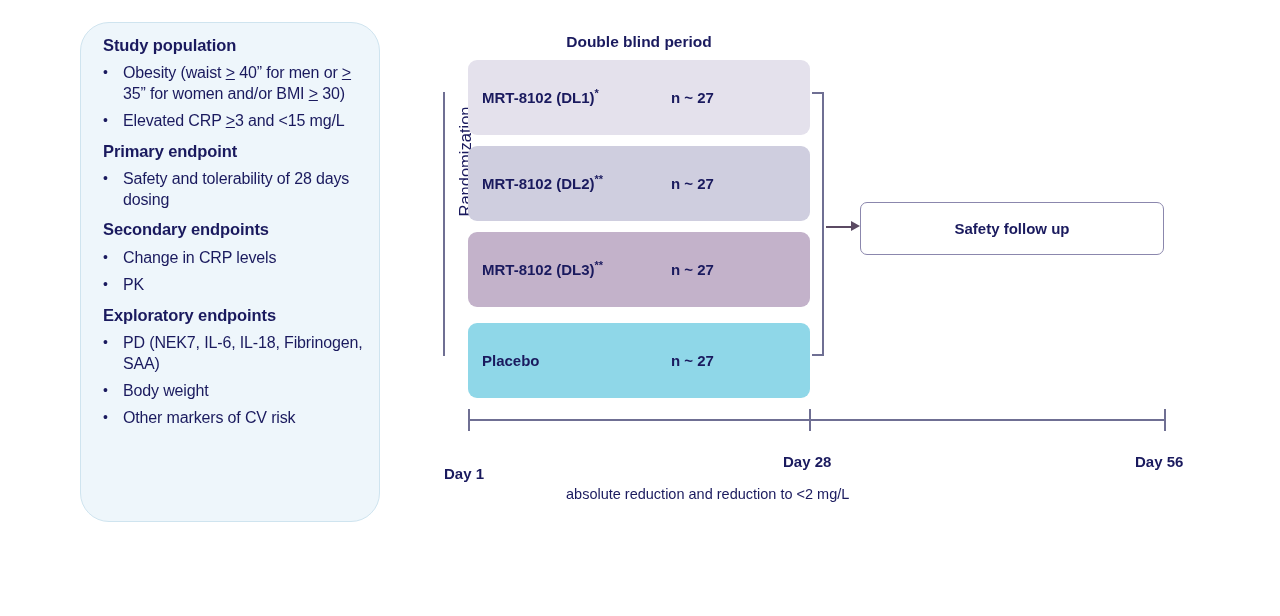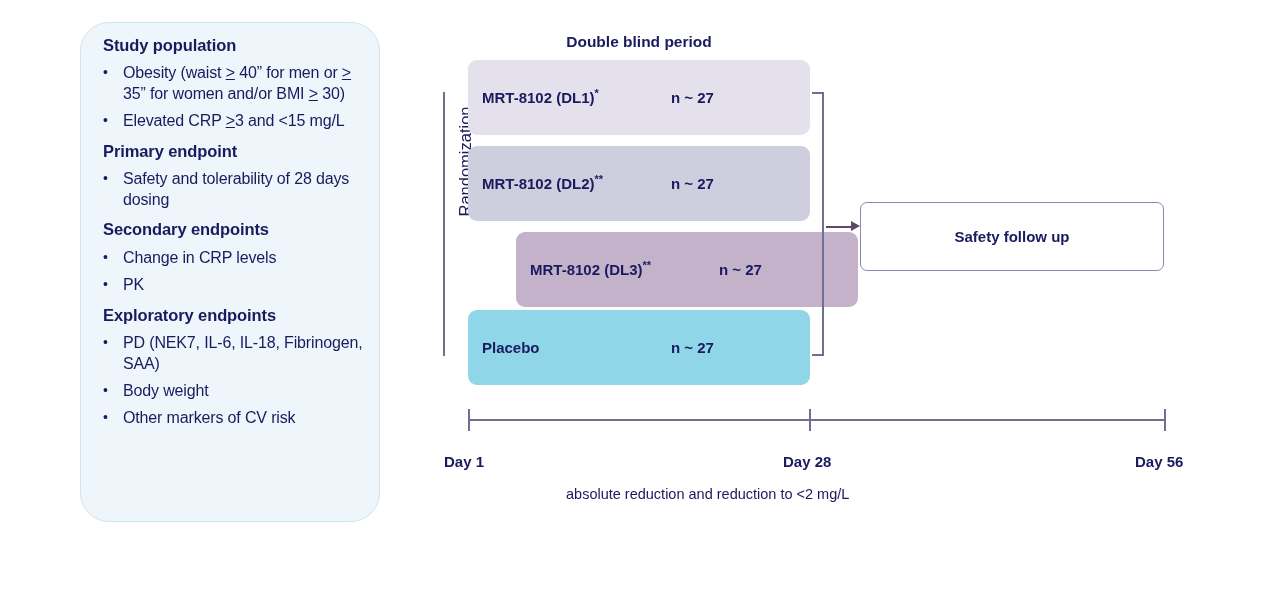--- a/index.html
+++ b/index.html
@@ -109,21 +109,21 @@
   }
   .sup {
     font-size: 11px;
     vertical-align: super;
     line-height: 0;
   }
 
   #arm-0 { top: 60px;  background: #e4e1ec; }
   #arm-1 { top: 146px; background: #cfcedf; }
   #arm-2 { top: 232px; background: #c3b2ca; }
-  #arm-3 { top: 310px; background: #8fd7e8; }
+  #arm-3 { top: 323px; background: #8fd7e8; }
 
   
   #rand-line {
     position: absolute;
     left: 443px;
     top: 92px;
     width: 2px;
     height: 264px;
     background: #6f6f93;
   }
@@ -170,21 +170,21 @@
     border-top: 5.5px solid transparent;
     border-bottom: 5.5px solid transparent;
     border-left: 9px solid #5b4a63;
   }
 
   #safety-box {
     position: absolute;
     left: 860px;
     top: 202px;
     width: 304px;
-    height: 69px;
+    height: 53px;
     border: 1.5px solid #8b87ad;
     border-radius: 7px;
     background: #ffffff;
     display: flex;
     align-items: center;
     justify-content: center;
   }
   #safety-label {
     font-size: 15px;
     font-weight: bold;
@@ -212,21 +212,21 @@
   #tick-2 { left: 1164px; }
 
   .tl-lab {
     position: absolute;
     top: 453px;
     font-size: 15px;
     font-weight: bold;
     color: #1a1a5e;
     white-space: nowrap;
   }
-  #lab-0 { left: 444px; }
+  #lab-0 { left: 444px; margin-top: 12px; }
   #lab-1 { left: 783px; }
   #lab-2 { left: 1135px; }
 
   
   #crp-block {
     position: absolute;
     left: 566px;
     top: 484px;
     font-size: 14.5px;
     color: #1a1a5e;
@@ -300,21 +300,21 @@
 
   <div id="arms-container">
       <div class="arm-box" id="arm-0" style="background: rgb(228, 225, 236);">
         <span class="arm-label">MRT-8102 (DL1)<span class="sup">*</span></span>
         <span class="arm-n">n ~ 27</span>
       </div>
       <div class="arm-box" id="arm-1" style="background: rgb(207, 206, 223);">
         <span class="arm-label">MRT-8102 (DL2)<span class="sup">**</span></span>
         <span class="arm-n">n ~ 27</span>
       </div>
-      <div class="arm-box" id="arm-2" style="background: rgb(195, 178, 202); margin-left: 48px;">
+      <div class="arm-box" id="arm-2" style="background: rgb(195, 178, 202);">
         <span class="arm-label">MRT-8102 (DL3)<span class="sup">**</span></span>
         <span class="arm-n">n ~ 27</span>
       </div>
       <div class="arm-box" id="arm-3" style="background: rgb(143, 215, 232);">
         <span class="arm-label">Placebo</span>
         <span class="arm-n">n ~ 27</span>
       </div>
     </div>
 
   <div id="right-bracket"></div>

